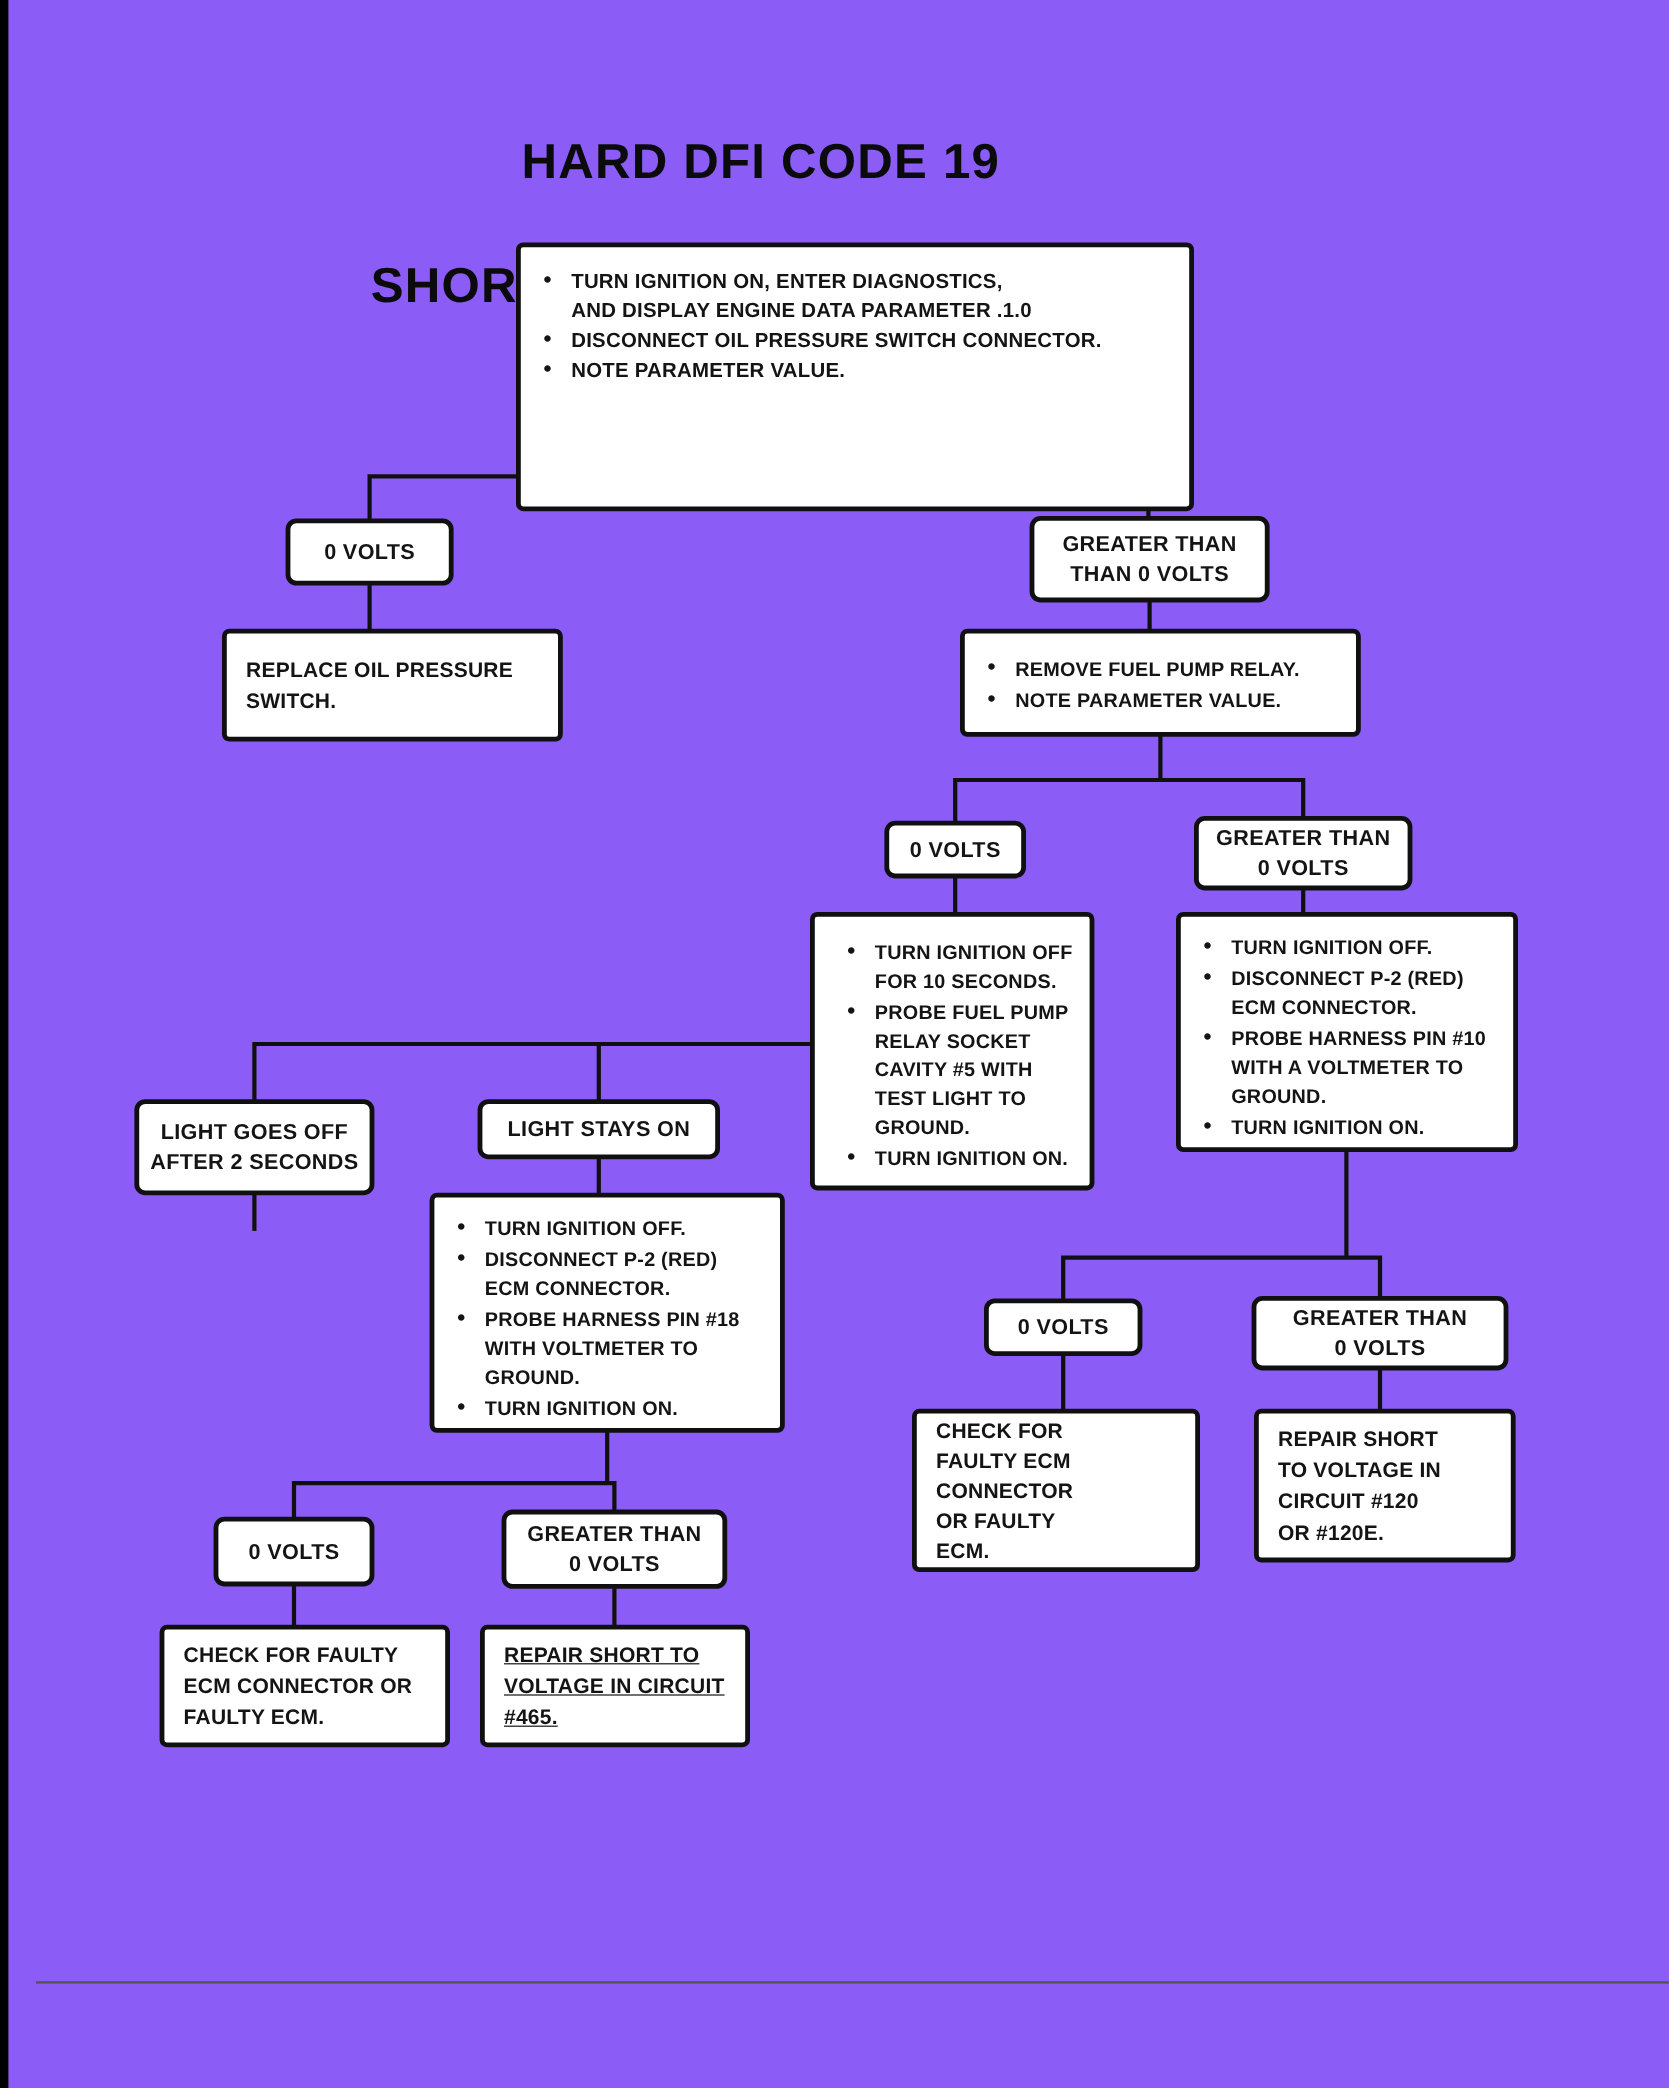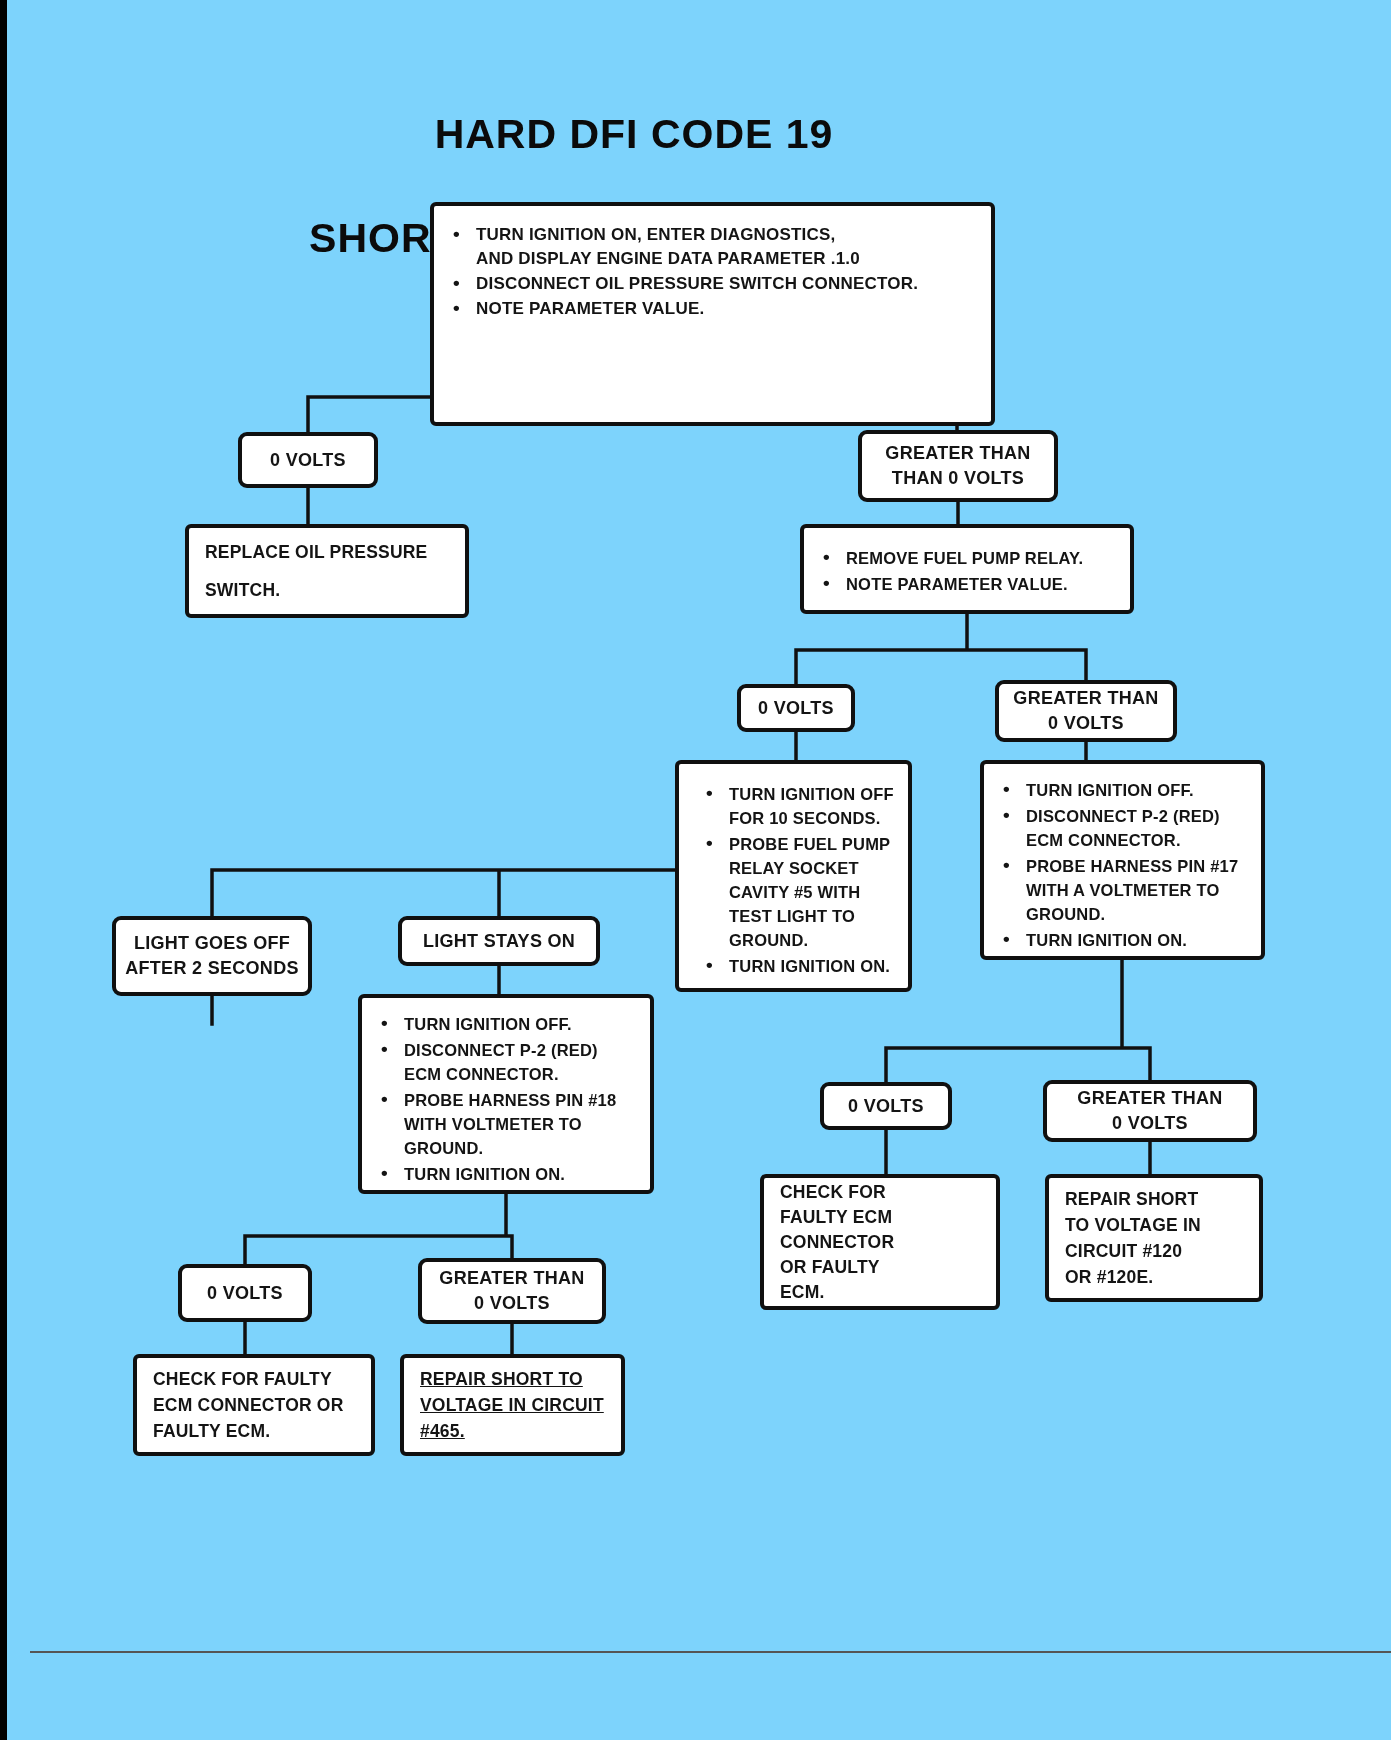--- a/index.html
+++ b/index.html
@@ -1,19 +1,19 @@
 <!DOCTYPE html>
 <html><head>
 <meta charset="utf-8">
 <style>
   html,body{margin:0;padding:0;background:#e8e8e8;}
   .page{
     position:relative;
     width:1391px;height:1740px;
-    background:#7dd3fc;
+    background:#8b5cf6;
     overflow:hidden;
     font-family:"Liberation Sans","DejaVu Sans",sans-serif;
     color:#111;
   }
   .scan-edge{position:absolute;left:0;top:0;width:7px;height:1740px;background:#000;}
   .bottom-rule{position:absolute;left:30px;top:1651px;width:1361px;border-top:2px solid #555;}
   .title{
     position:absolute;top:56px;left:0;width:1268px;
     text-align:center;font-weight:bold;font-size:41px;line-height:52px;
     letter-spacing:1px;white-space:pre-line;color:#0b0b0b;
@@ -25,21 +25,21 @@
     font-weight:bold;color:#141414;
   }
   .decision{
     display:flex;align-items:center;justify-content:center;
     text-align:center;border-radius:9px;
     font-size:18px;line-height:25px;letter-spacing:.3px;white-space:pre-line;
   }
   .action-left{
     display:flex;align-items:center;
     border-radius:6px;padding:8px 10px 8px 16px;
-    font-size:17.5px;line-height:38px;letter-spacing:.2px;
+    font-size:17.5px;line-height:26px;letter-spacing:.2px;
     text-align:left;white-space:pre-line;
   }
   .action-bullets{border-radius:6px;padding:12px 10px 8px 10px;font-size:16.5px;}
   .bi{
     position:relative;padding-left:32px;margin:2px 0;
     line-height:24px;letter-spacing:.2px;white-space:pre-line;text-align:left;
   }
   .bi::before{content:"\2022";position:absolute;left:9px;top:-1px;font-size:19px;}
   .topbox{font-size:17px;padding-top:16px;}
   .topbox .bi{margin:1px 0;}
@@ -107,21 +107,21 @@
 CAVITY #5 WITH
 TEST LIGHT TO
 GROUND.</div>
     <div class="bi">TURN IGNITION ON.</div>
   </div>
 
   <div class="box action-bullets" style="left:980px;top:760px;width:285px;height:200px;padding-top:12px;">
     <div class="bi">TURN IGNITION OFF.</div>
     <div class="bi">DISCONNECT P-2 (RED)
 ECM CONNECTOR.</div>
-    <div class="bi">PROBE HARNESS PIN #17
+    <div class="bi">PROBE HARNESS PIN #10
 WITH A VOLTMETER TO
 GROUND.</div>
     <div class="bi">TURN IGNITION ON.</div>
   </div>
 
   <div class="box decision" style="left:112px;top:916px;width:200px;height:80px;">LIGHT GOES OFF
 AFTER 2 SECONDS</div>
   <div class="box decision" style="left:398px;top:916px;width:202px;height:50px;">LIGHT STAYS ON</div>
 
 

